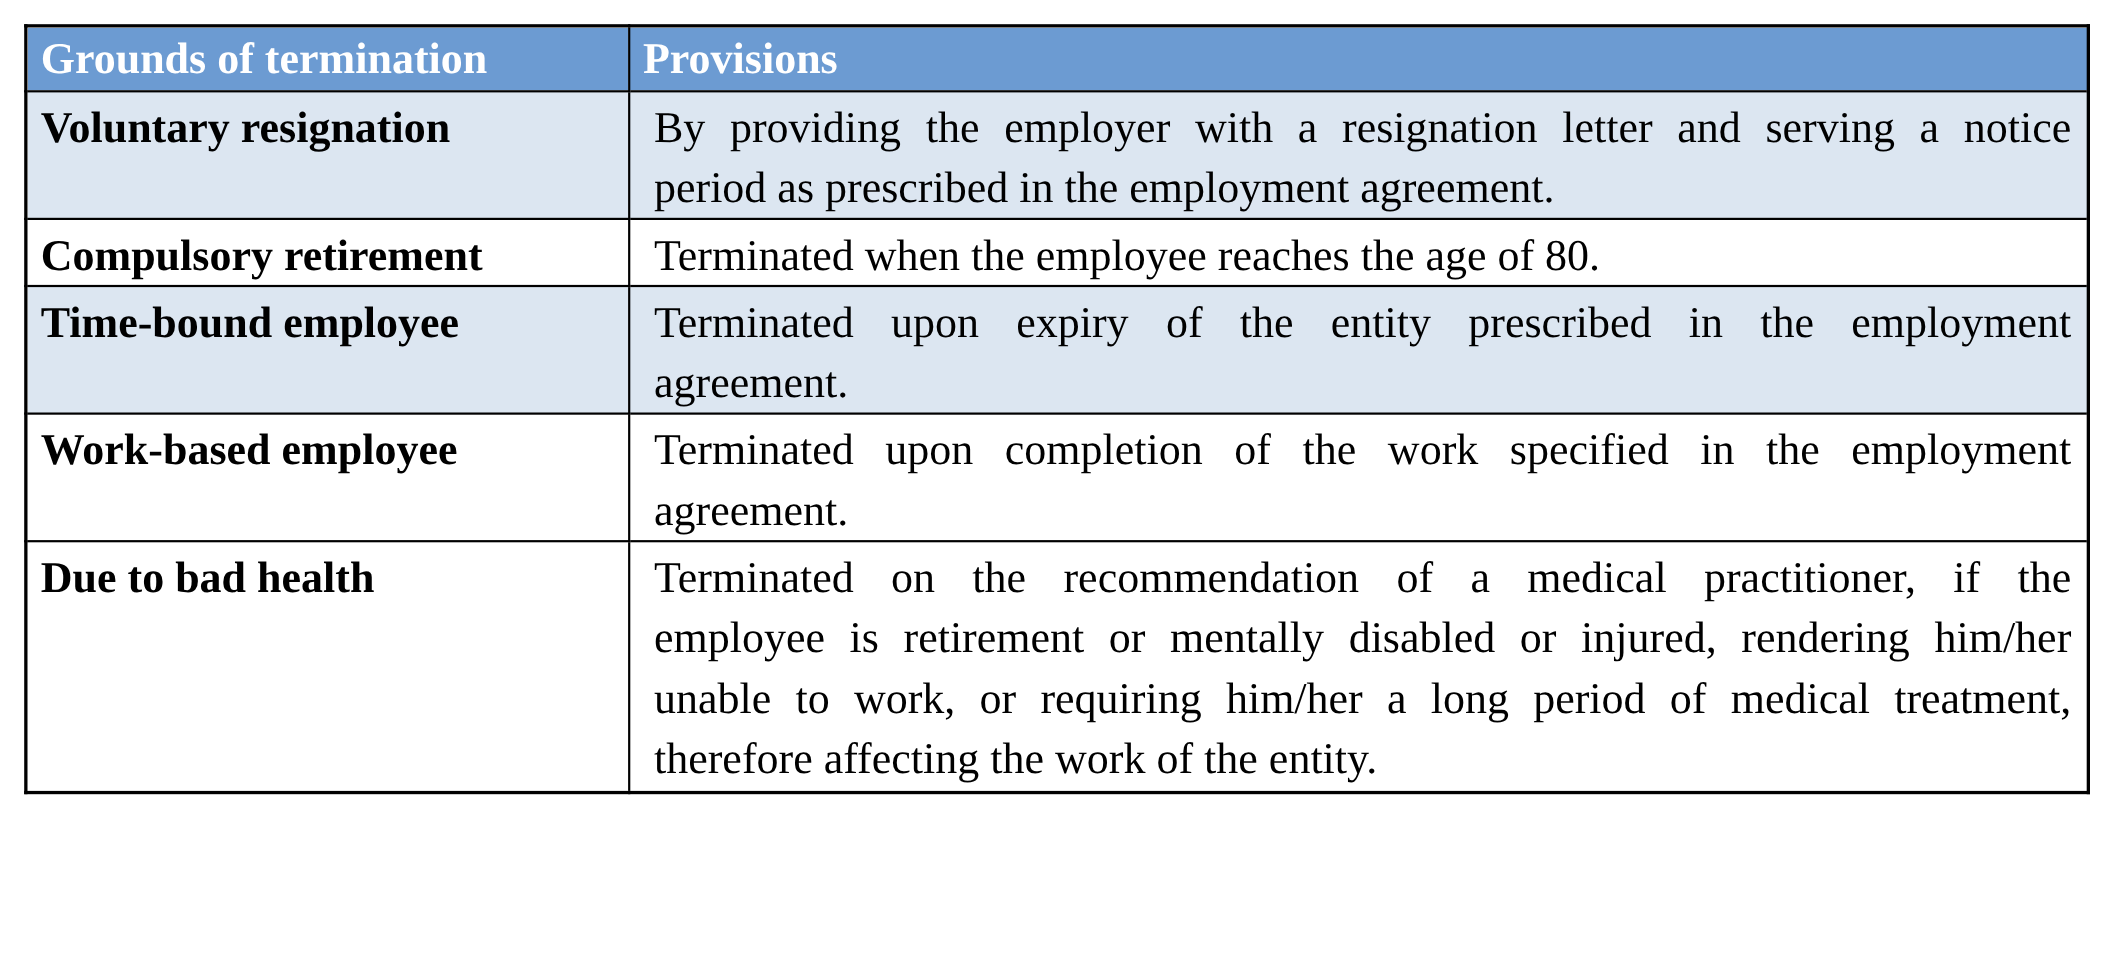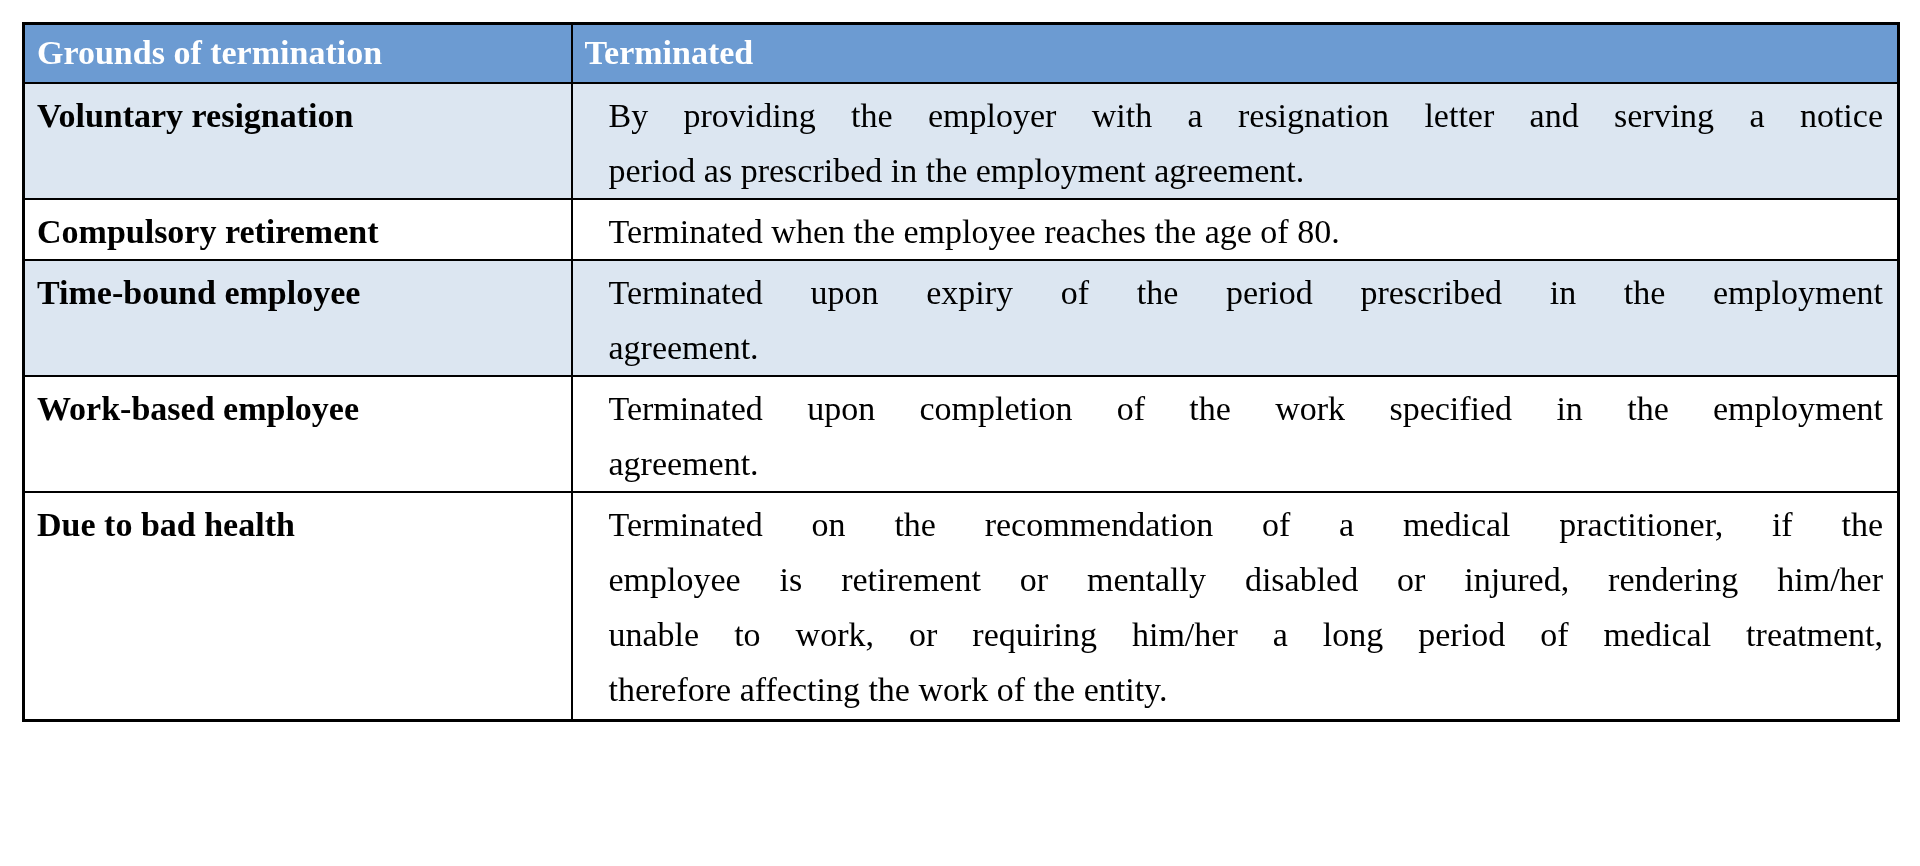--- a/index.html
+++ b/index.html
@@ -31,42 +31,42 @@
     border: 3px solid var(--border-color);
   }
 
   col.c-ground { width: 548px; }
   col.c-prov   { width: 1327px; }
 
   th, td {
     border: 2px solid var(--border-color);
     vertical-align: top;
     color: var(--body-text);
-    font-size: 34px;
+    font-size: 40px;
     line-height: 55px;
     overflow: hidden;
   }
 
   th {
     background: var(--header-bg);
     color: var(--header-text);
     text-align: left;
     font-weight: bold;
     height: 53px;
     vertical-align: middle;
     padding: 0 14px 2px 12px;
   }
 
   td.ground {
     font-weight: bold;
     padding: 4px 10px 0 12px;
   }
 
   td.prov {
-    padding: 4px 14px 0 36px;
+    padding: 4px 14px 0 22px;
   }
 
   tr.shaded td { background: var(--row-shaded-bg); }
   tr.plain  td { background: var(--row-plain-bg); }
 
   .pline {
     text-align: justify;
     text-align-last: justify;
     white-space: nowrap;
   }
@@ -86,41 +86,41 @@
 <body>
 
 <table class="term-table">
   <colgroup>
     <col class="c-ground">
     <col class="c-prov">
   </colgroup>
   <thead>
     <tr>
       <th>Grounds of termination</th>
-      <th>Terminated</th>
+      <th>Provisions</th>
     </tr>
   </thead>
   <tbody>
     <tr class="shaded r1">
       <td class="ground">Voluntary resignation</td>
       <td class="prov">
         <div class="pline">By providing the employer with a resignation letter and serving a notice</div>
         <div class="pline last">period as prescribed in the employment agreement.</div>
       </td>
     </tr>
     <tr class="plain r2">
       <td class="ground">Compulsory retirement</td>
       <td class="prov">
         <div class="pline last">Terminated when the employee reaches the age of 80.</div>
       </td>
     </tr>
     <tr class="shaded r3">
       <td class="ground">Time-bound employee</td>
       <td class="prov">
-        <div class="pline">Terminated upon expiry of the period prescribed in the employment</div>
+        <div class="pline">Terminated upon expiry of the entity prescribed in the employment</div>
         <div class="pline last">agreement.</div>
       </td>
     </tr>
     <tr class="plain r4">
       <td class="ground">Work-based employee</td>
       <td class="prov">
         <div class="pline">Terminated upon completion of the work specified in the employment</div>
         <div class="pline last">agreement.</div>
       </td>
     </tr>

